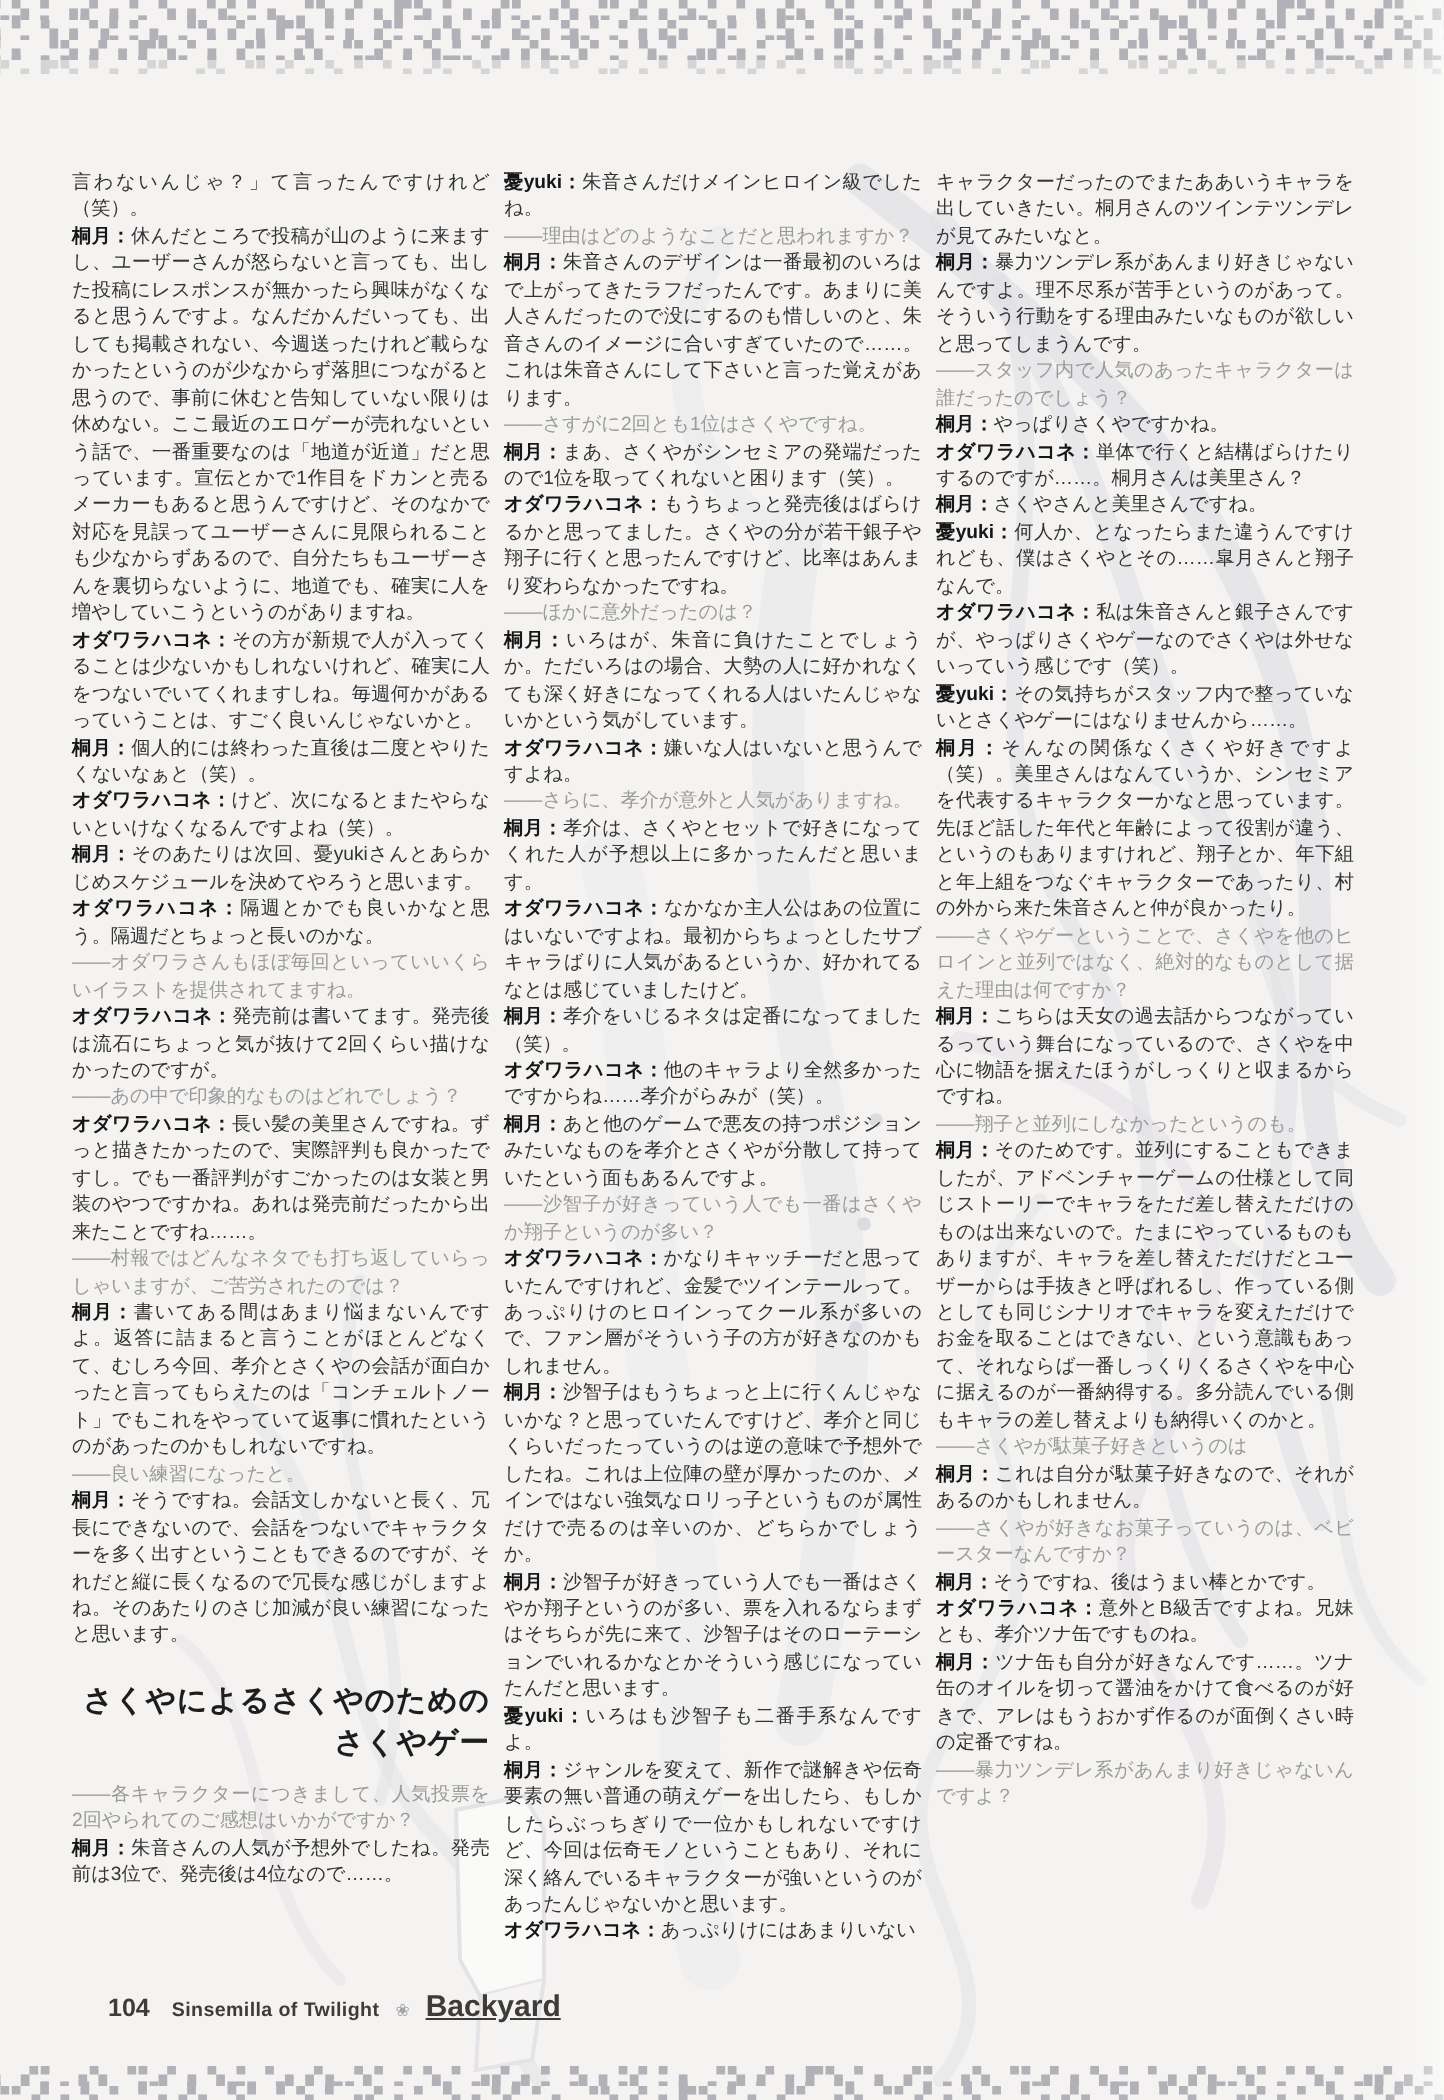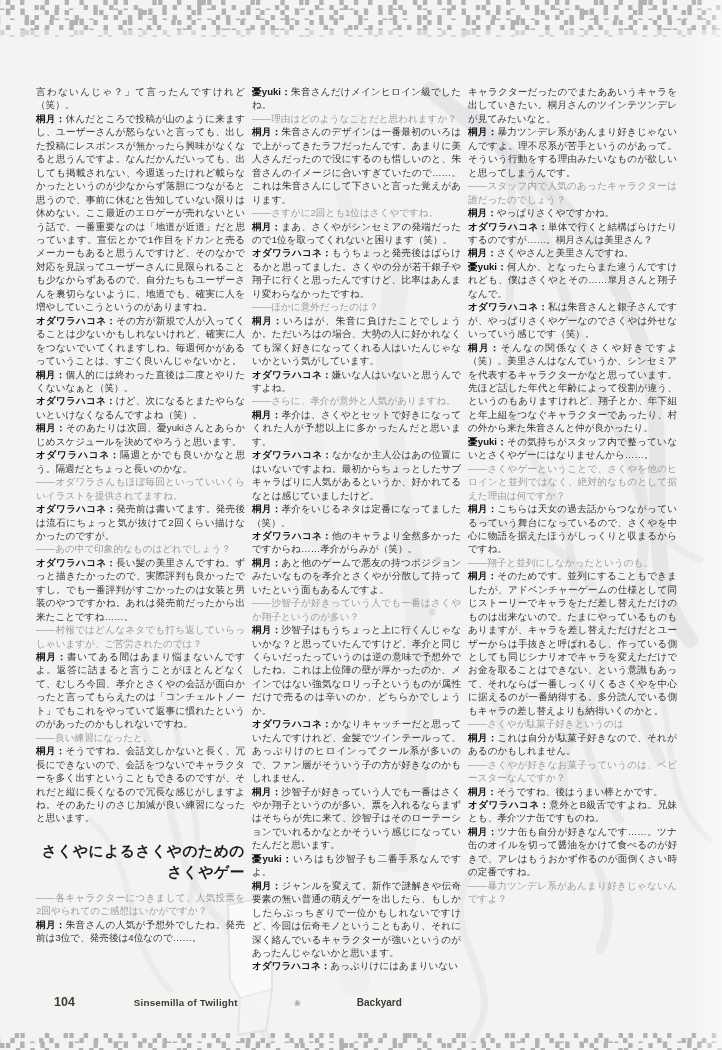--- a/index.html
+++ b/index.html
@@ -37,26 +37,26 @@
   .col p{margin:0;}
   .col p.question{color:#9a9a9a;}
   .col p b{color:#161616;font-weight:bold;}
   .col p.col-heading{
     font-size:14.8px;font-weight:bold;color:#1d1d1d;line-height:1.42;
     margin:16px 0 8px;text-align:right;letter-spacing:.5px;
   }
   
   .footer{
     position:absolute;left:54px;top:995px;z-index:3;
-    display:flex;align-items:baseline;color:#3d3c38;gap:48px;
+    display:flex;align-items:baseline;color:#3d3c38;
   }
   .footer .page-num{font-weight:bold;font-size:12.5px;margin-right:11px;}
   .footer .footer-title{font-weight:bold;font-size:9.8px;letter-spacing:.2px;}
   .footer .footer-sep{color:#a5a4ab;font-size:8.5px;margin:0 8px;}
-  .footer .footer-section{font-weight:bold;font-size:10px;}
+  .footer .footer-section{font-weight:bold;font-size:15px;text-decoration:underline;}
 </style>
 </head>
 <body>
 
 <div class="page">
 
   <svg class="illust" width="722" height="1050" viewBox="0 0 722 1050" aria-hidden="true">
     <g fill="none" stroke="#e2e1e6" stroke-linecap="round">
 
       <path d="M430,90 C520,160 600,220 640,340 C680,460 630,560 690,640" stroke-width="16" opacity=".75"></path>
@@ -127,38 +127,38 @@
       <p class="question">――ほかに意外だったのは？</p>
       <p><b>桐月：</b>いろはが、朱音に負けたことでしょうか。ただいろはの場合、大勢の人に好かれなくても深く好きになってくれる人はいたんじゃないかという気がしています。</p>
       <p><b>オダワラハコネ：</b>嫌いな人はいないと思うんですよね。</p>
       <p class="question">――さらに、孝介が意外と人気がありますね。</p>
       <p><b>桐月：</b>孝介は、さくやとセットで好きになってくれた人が予想以上に多かったんだと思います。</p>
       <p><b>オダワラハコネ：</b>なかなか主人公はあの位置にはいないですよね。最初からちょっとしたサブキャラばりに人気があるというか、好かれてるなとは感じていましたけど。</p>
       <p><b>桐月：</b>孝介をいじるネタは定番になってました（笑）。</p>
       <p><b>オダワラハコネ：</b>他のキャラより全然多かったですからね……孝介がらみが（笑）。</p>
       <p><b>桐月：</b>あと他のゲームで悪友の持つポジションみたいなものを孝介とさくやが分散して持っていたという面もあるんですよ。</p>
       <p class="question">――沙智子が好きっていう人でも一番はさくやか翔子というのが多い？</p>
+      <p><b>オダワラハコネ：</b>かなりキャッチーだと思っていたんですけれど、金髪でツインテールって。あっぷりけのヒロインってクール系が多いので、ファン層がそういう子の方が好きなのかもしれません。</p>
       <p><b>桐月：</b>沙智子はもうちょっと上に行くんじゃないかな？と思っていたんですけど、孝介と同じくらいだったっていうのは逆の意味で予想外でしたね。これは上位陣の壁が厚かったのか、メインではない強気なロリっ子というものが属性だけで売るのは辛いのか、どちらかでしょうか。</p>
-      <p><b>オダワラハコネ：</b>かなりキャッチーだと思っていたんですけれど、金髪でツインテールって。あっぷりけのヒロインってクール系が多いので、ファン層がそういう子の方が好きなのかもしれません。</p>
       <p><b>桐月：</b>沙智子が好きっていう人でも一番はさくやか翔子というのが多い、票を入れるならまずはそちらが先に来て、沙智子はそのローテーションでいれるかなとかそういう感じになっていたんだと思います。</p>
       <p><b>憂yuki：</b>いろはも沙智子も二番手系なんですよ。</p>
       <p><b>桐月：</b>ジャンルを変えて、新作で謎解きや伝奇要素の無い普通の萌えゲーを出したら、もしかしたらぶっちぎりで一位かもしれないですけど、今回は伝奇モノということもあり、それに深く絡んでいるキャラクターが強いというのがあったんじゃないかと思います。</p>
       <p><b>オダワラハコネ：</b>あっぷりけにはあまりいない</p>
     </div>
   <div class="col col-3">
       <p>キャラクターだったのでまたああいうキャラを出していきたい。桐月さんのツインテツンデレが見てみたいなと。</p>
       <p><b>桐月：</b>暴力ツンデレ系があんまり好きじゃないんですよ。理不尽系が苦手というのがあって。そういう行動をする理由みたいなものが欲しいと思ってしまうんです。</p>
       <p class="question">――スタッフ内で人気のあったキャラクターは誰だったのでしょう？</p>
       <p><b>桐月：</b>やっぱりさくやですかね。</p>
       <p><b>オダワラハコネ：</b>単体で行くと結構ばらけたりするのですが……。桐月さんは美里さん？</p>
       <p><b>桐月：</b>さくやさんと美里さんですね。</p>
       <p><b>憂yuki：</b>何人か、となったらまた違うんですけれども、僕はさくやとその……皐月さんと翔子なんで。</p>
       <p><b>オダワラハコネ：</b>私は朱音さんと銀子さんですが、やっぱりさくやゲーなのでさくやは外せないっていう感じです（笑）。</p>
+      <p><b>憂yuki：</b>その気持ちがスタッフ内で整っていないとさくやゲーにはなりませんから……。</p>
       <p><b>桐月：</b>そんなの関係なくさくや好きですよ（笑）。美里さんはなんていうか、シンセミアを代表するキャラクターかなと思っています。先ほど話した年代と年齢によって役割が違う、というのもありますけれど、翔子とか、年下組と年上組をつなぐキャラクターであったり、村の外から来た朱音さんと仲が良かったり。</p>
-      <p><b>憂yuki：</b>その気持ちがスタッフ内で整っていないとさくやゲーにはなりませんから……。</p>
       <p class="question">――さくやゲーということで、さくやを他のヒロインと並列ではなく、絶対的なものとして据えた理由は何ですか？</p>
       <p><b>桐月：</b>こちらは天女の過去話からつながっているっていう舞台になっているので、さくやを中心に物語を据えたほうがしっくりと収まるからですね。</p>
       <p class="question">――翔子と並列にしなかったというのも。</p>
       <p><b>桐月：</b>そのためです。並列にすることもできましたが、アドベンチャーゲームの仕様として同じストーリーでキャラをただ差し替えただけのものは出来ないので。たまにやっているものもありますが、キャラを差し替えただけだとユーザーからは手抜きと呼ばれるし、作っている側としても同じシナリオでキャラを変えただけでお金を取ることはできない、という意識もあって、それならば一番しっくりくるさくやを中心に据えるのが一番納得する。多分読んでいる側もキャラの差し替えよりも納得いくのかと。</p>
       <p class="question">――さくやが駄菓子好きというのは</p>
       <p><b>桐月：</b>これは自分が駄菓子好きなので、それがあるのかもしれません。</p>
       <p class="question">――さくやが好きなお菓子っていうのは、ベビースターなんですか？</p>
       <p><b>桐月：</b>そうですね、後はうまい棒とかです。</p>
       <p><b>オダワラハコネ：</b>意外とB級舌ですよね。兄妹とも、孝介ツナ缶ですものね。</p>
       <p><b>桐月：</b>ツナ缶も自分が好きなんです……。ツナ缶のオイルを切って醤油をかけて食べるのが好きで、アレはもうおかず作るのが面倒くさい時の定番ですね。</p>

